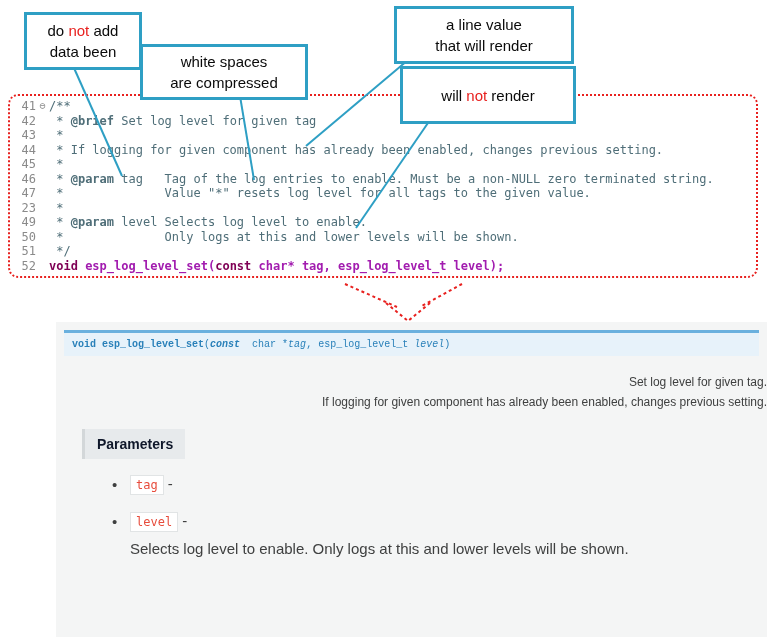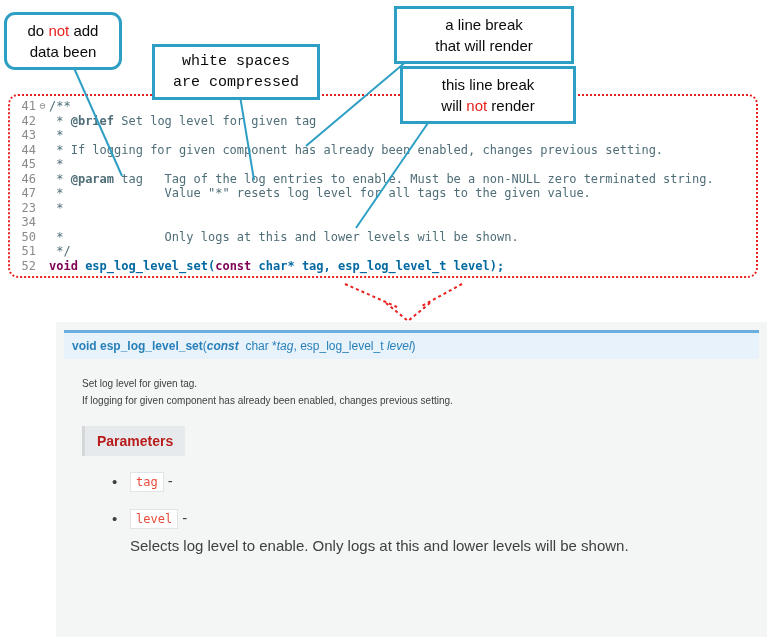--- a/index.html
+++ b/index.html
@@ -12,61 +12,61 @@
   .blue-line{stroke:var(--callout-border,#2e9fc4);stroke-width:2;fill:none;}
   .red-dotted{stroke:var(--annotation-red,#e8211f);stroke-width:2;fill:none;stroke-dasharray:3,3;}
   
   .callout{
     position:absolute;z-index:3;background:#fff;
     border:3px solid var(--callout-border,#2e9fc4);
     display:flex;flex-direction:column;justify-content:center;
     text-align:center;font-size:15px;color:#0a0a0a;line-height:1.4;
   }
   .callout .red-word{color:var(--annotation-red,#e8211f);}
-  .c0{left:4px;top:12px;width:112px;height:52px;border-radius:11px;}
-  .c1{left:152px;top:44px;width:162px;height:50px;font-family:Liberation Mono, monospace;}
+  .c0{left:24px;top:12px;width:112px;height:52px;}
+  .c1{left:140px;top:44px;width:162px;height:50px;}
   .c2{left:394px;top:6px;width:174px;height:52px;}
   .c3{left:400px;top:66px;width:170px;height:52px;}
   
   .code-box{
     position:absolute;left:8px;top:94px;width:738px;z-index:1;
     border:2px dotted var(--annotation-red,#e8211f);border-radius:10px;
     padding:3px 4px;background:#fff;
     font-family:"DejaVu Sans Mono",monospace;font-size:12px;line-height:14.5px;
   }
   .code-line{display:flex;height:14.5px;white-space:pre;}
   .lnum{width:22px;text-align:right;color:var(--line-number-color,#8a8a8a);flex:none;}
   .fold{width:13px;text-align:center;color:var(--line-number-color,#8a8a8a);font-size:10px;flex:none;}
   .ctext{white-space:pre;}
   .tok-comment{color:var(--comment-color,#4f6e78);}
   .tok-doctag{color:var(--comment-color,#4f6e78);font-weight:bold;}
   .tok-keyword{color:var(--keyword-color,#7f0055);font-weight:bold;}
-  .tok-code{color:#0369a1;font-weight:bold;}
+  .tok-code{color:#a21caf;font-weight:bold;}
   
   .doc-panel{
     position:absolute;left:56px;top:322px;width:711px;height:315px;z-index:1;
     background:var(--doc-bg,#f4f5f5);overflow:hidden;color:var(--doc-text,#3f4040);
   }
   .signature{
     margin:8px 8px 0 8px;padding:6px 8px;
     background:var(--signature-bg,#e7f2fa);
     border-top:3px solid var(--signature-border,#6ab0de);
-    font-family:Liberation Sans, sans-serif;font-size:12px;
+    font-family:Liberation Mono, monospace;font-size:10px;
     color:var(--signature-text,#2980b9);white-space:pre;
   }
   .sig-kw,.sig-name{font-weight:bold;}
   .sig-kwi{font-weight:bold;font-style:italic;}
   .sig-it{font-style:italic;}
-  .doc-para{margin:0 0 0 26px;font-size:10px;line-height:1.4;}
+  .doc-para{margin:0 0 0 26px;font-size:12px;line-height:1.4;text-align:right;}
   .p1{margin-top:18px;}
   .p2{margin-top:3px;}
   .params-label{
     display:inline-block;margin:18px 0 0 26px;padding:7px 12px;
     background:var(--params-label-bg,#e7eaec);border-left:3px solid #d3d7d9;
-    color:#b91c1c;font-weight:bold;font-size:14px;
+    color:#0f172a;font-weight:bold;font-size:14px;
   }
   .param-item{position:relative;margin:16px 0 0 74px;font-size:15px;}
   .param-item + .param-item{margin-top:20px;}
   .bullet{position:absolute;left:-18px;top:1px;color:var(--doc-text,#3f4040);}
   .chip{
     font-family:"DejaVu Sans Mono",monospace;font-size:12px;
     color:var(--literal-red,#e74c3c);background:#fff;
     border:1px solid var(--literal-border,#e1e4e5);padding:2px 5px;
   }
   .dash{color:var(--doc-text,#3f4040);}
@@ -89,39 +89,38 @@
 
   <div class="callout c0">
       <div>do <span class="red-word">not</span> add</div>
       <div>data been</div>
     </div>
   <div class="callout c1">
       <div>white spaces</div>
       <div>are compressed</div>
     </div>
   <div class="callout c2">
-      <div>a line break</div>
+      <div>a line value</div>
       <div>that will render</div>
     </div>
   <div class="callout c3">
-      <div>this line break</div>
       <div>will <span class="red-word">not</span> render</div>
     </div>
 
   <div class="code-box">
     <div id="code-lines">
         <div class="code-line"><span class="lnum">41</span><span class="fold">⊖</span><span class="ctext"><span class="tok-comment">/**</span></span></div>
         <div class="code-line"><span class="lnum">42</span><span class="fold"></span><span class="ctext"><span class="tok-comment"> * </span><span class="tok-doctag">@brief</span><span class="tok-comment"> Set log level for given tag</span></span></div>
         <div class="code-line"><span class="lnum">43</span><span class="fold"></span><span class="ctext"><span class="tok-comment"> *</span></span></div>
         <div class="code-line"><span class="lnum">44</span><span class="fold"></span><span class="ctext"><span class="tok-comment"> * If logging for given component has already been enabled, changes previous setting.</span></span></div>
         <div class="code-line"><span class="lnum">45</span><span class="fold"></span><span class="ctext"><span class="tok-comment"> *</span></span></div>
         <div class="code-line"><span class="lnum">46</span><span class="fold"></span><span class="ctext"><span class="tok-comment"> * </span><span class="tok-doctag">@param</span><span class="tok-comment"> tag   Tag of the log entries to enable. Must be a non-NULL zero terminated string.</span></span></div>
         <div class="code-line"><span class="lnum">47</span><span class="fold"></span><span class="ctext"><span class="tok-comment"> *              Value "*" resets log level for all tags to the given value.</span></span></div>
         <div class="code-line"><span class="lnum">23</span><span class="fold"></span><span class="ctext"><span class="tok-comment"> *</span></span></div>
-        <div class="code-line"><span class="lnum">34</span><span class="fold"></span></div>
+        <div class="code-line"><span class="lnum">49</span><span class="fold"></span><span class="ctext"><span class="tok-comment"> * </span><span class="tok-doctag">@param</span><span class="tok-comment"> level Selects log level to enable.</span></span></div>
         <div class="code-line"><span class="lnum">50</span><span class="fold"></span><span class="ctext"><span class="tok-comment"> *              Only logs at this and lower levels will be shown.</span></span></div>
         <div class="code-line"><span class="lnum">51</span><span class="fold"></span><span class="ctext"><span class="tok-comment"> */</span></span></div>
         <div class="code-line"><span class="lnum">52</span><span class="fold"></span><span class="ctext"><span class="tok-keyword">void</span><span class="tok-code"> esp_log_level_set(</span><span class="tok-keyword">const</span><span class="tok-code"> char* tag, esp_log_level_t level);</span></span></div>
       </div>
   </div>
 
   <div class="doc-panel">
     <div class="signature" id="signature"><span class="sig-kw">void</span><span class="sig-pl"> </span><span class="sig-name">esp_log_level_set</span><span class="sig-pl">(</span><span class="sig-kwi">const</span><span class="sig-pl">  char *</span><span class="sig-it">tag</span><span class="sig-pl">, </span><span class="sig-pl">esp_log_level_t </span><span class="sig-it">level</span><span class="sig-pl">)</span></div>
     <p class="doc-para p1">Set log level for given tag.</p>
     <p class="doc-para p2">If logging for given component has already been enabled, changes previous setting.</p>

